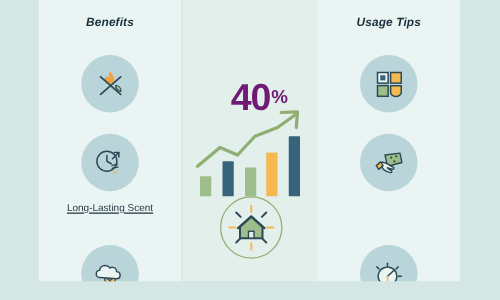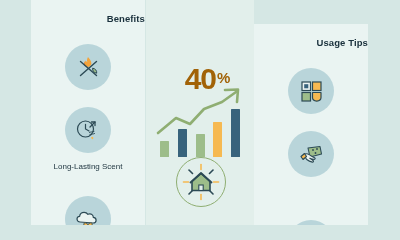--- a/index.html
+++ b/index.html
@@ -8,47 +8,49 @@
     background:#d5e7e4;
     font-family:"Liberation Sans", sans-serif;
     position:relative;
   }
   .stage{position:absolute;inset:0;}
 
   
   .panel{position:absolute;top:0;bottom:0;}
   .panel-left{left:31px;width:114px;background:#eaf4f2;}
   .panel-center{left:146px;width:108px;background:#e2efeb;}
-  .panel-right{left:254px;width:114px;background:#eaf4f2;margin-top:24px;}
+  .panel-right{left:254px;width:114px;background:#eaf4f2;}
 
   .col-title{
     position:absolute;left:0;right:0;top:13px;
-    text-align:right;
+    text-align:center;
     font-size:9.5px;font-weight:bold;color:#19303c;
     letter-spacing:.1px;
+    font-style:italic;
   }
 
   
   .badge{
     position:absolute;width:46px;height:46px;border-radius:50%;
     background:#b9d5da;
     display:flex;align-items:center;justify-content:center;
   }
   .badge svg{display:block;}
 
   .cap{
     position:absolute;left:0;right:0;
     text-align:center;font-size:8px;line-height:11px;
     color:#1d333e;
+    text-decoration:underline;
   }
 
   
   .pct{
     position:absolute;left:0;right:0;top:62px;
-    text-align:center;color:#a16207;
+    text-align:center;color:#701a75;
     font-weight:bold;
     z-index:3;
     pointer-events:none;
     padding-left:15px;
   }
   .pct .big{font-size:30px;letter-spacing:-1px;vertical-align:baseline;}
   .pct .sm{font-size:15px;vertical-align:super;margin-left:1px;}
 
   .chartwrap{position:absolute;left:146px;width:108px;top:95px;height:62px;}
   .bars{

